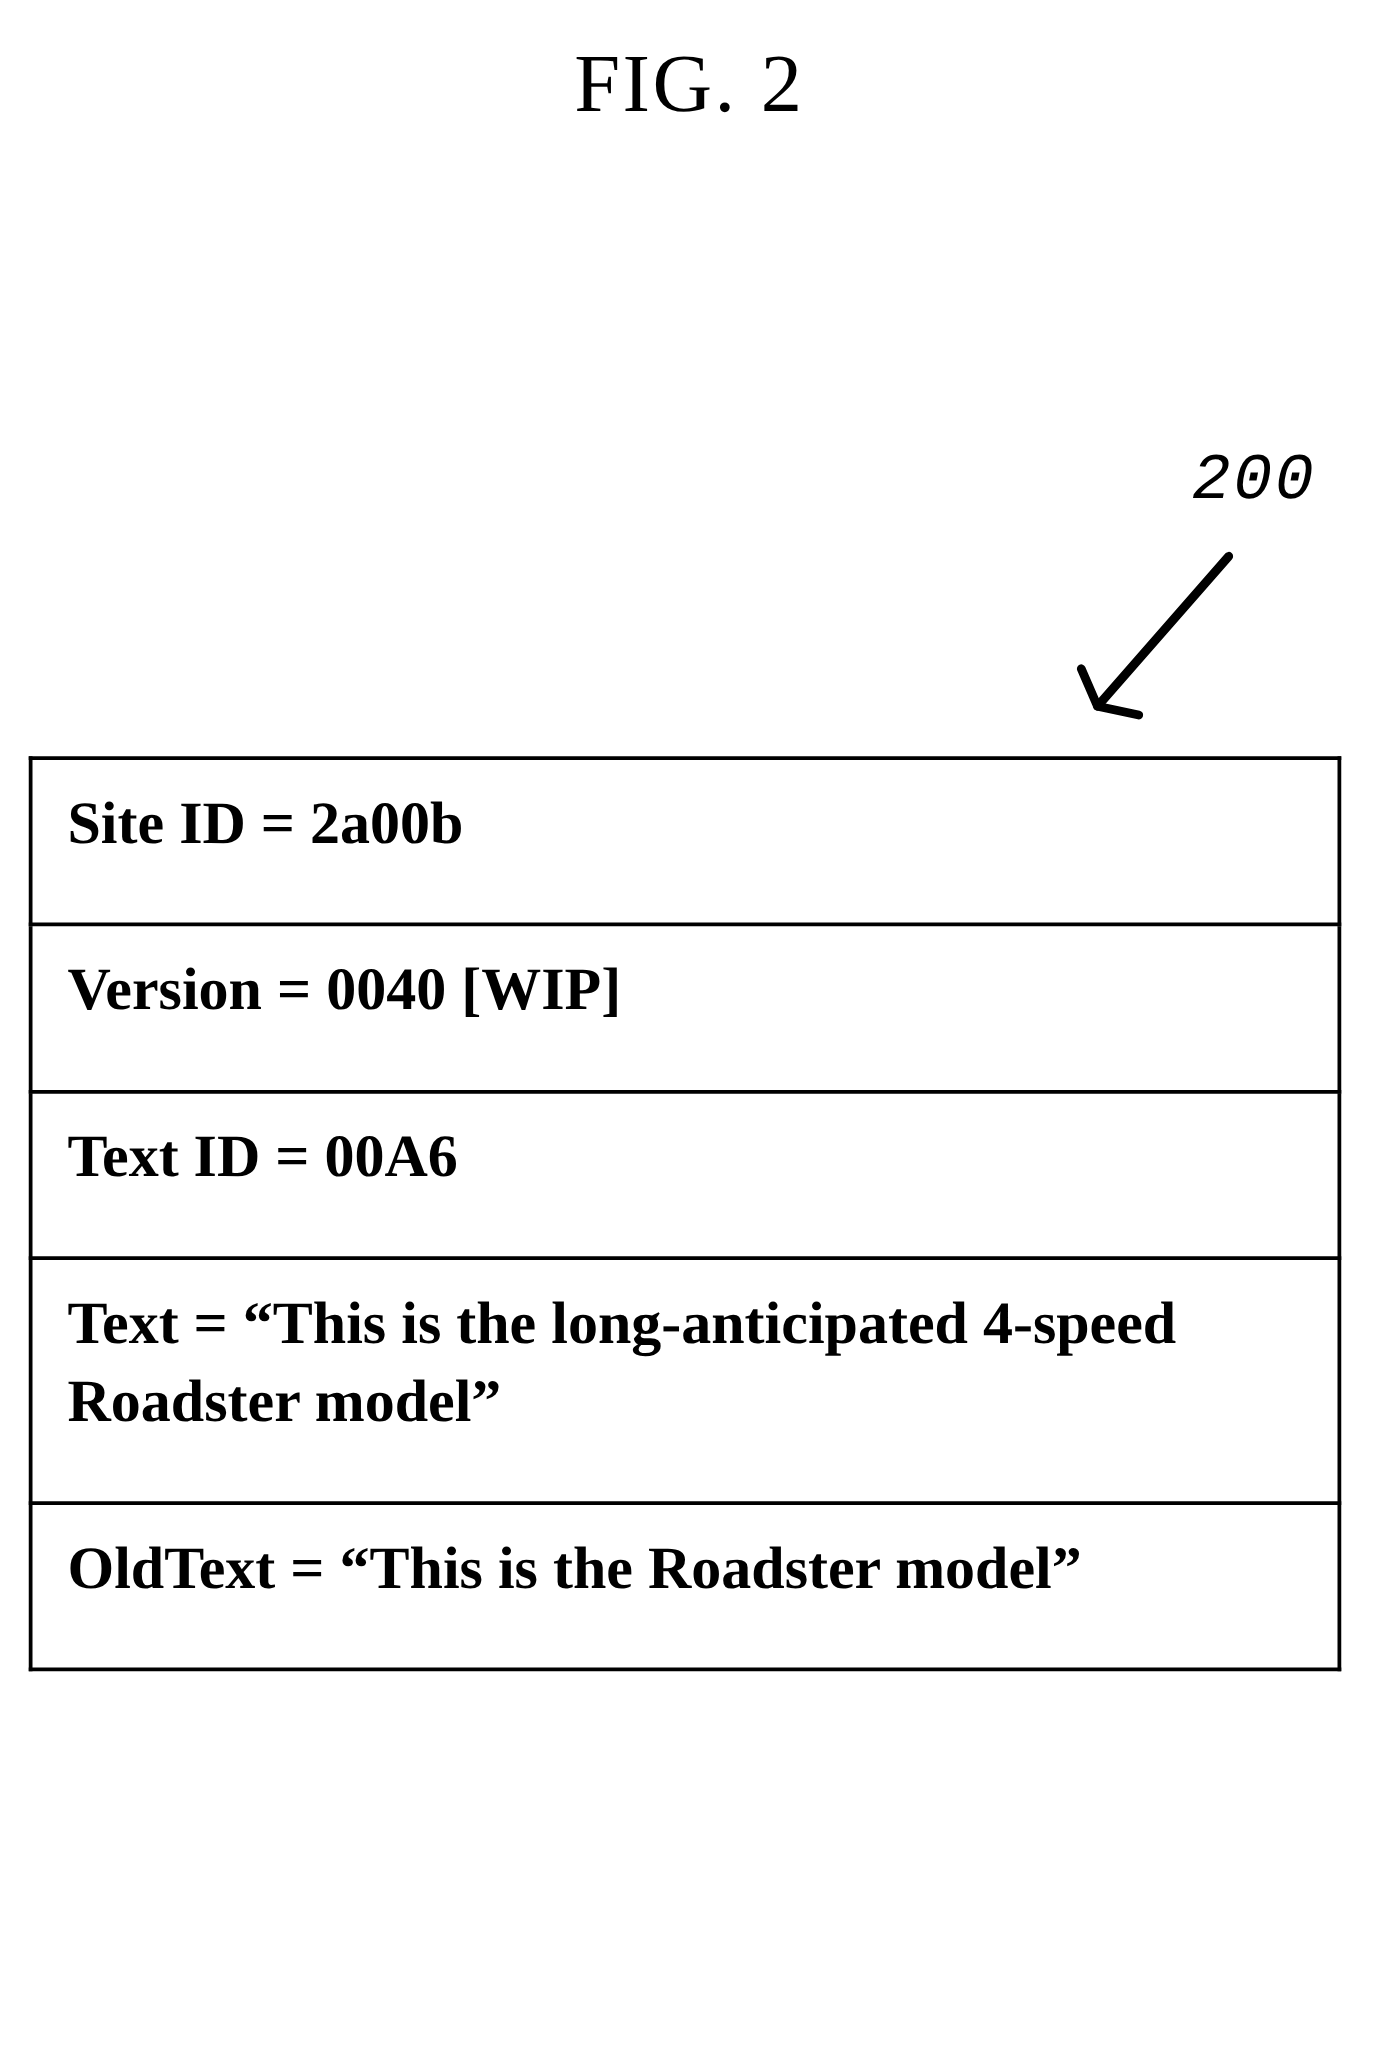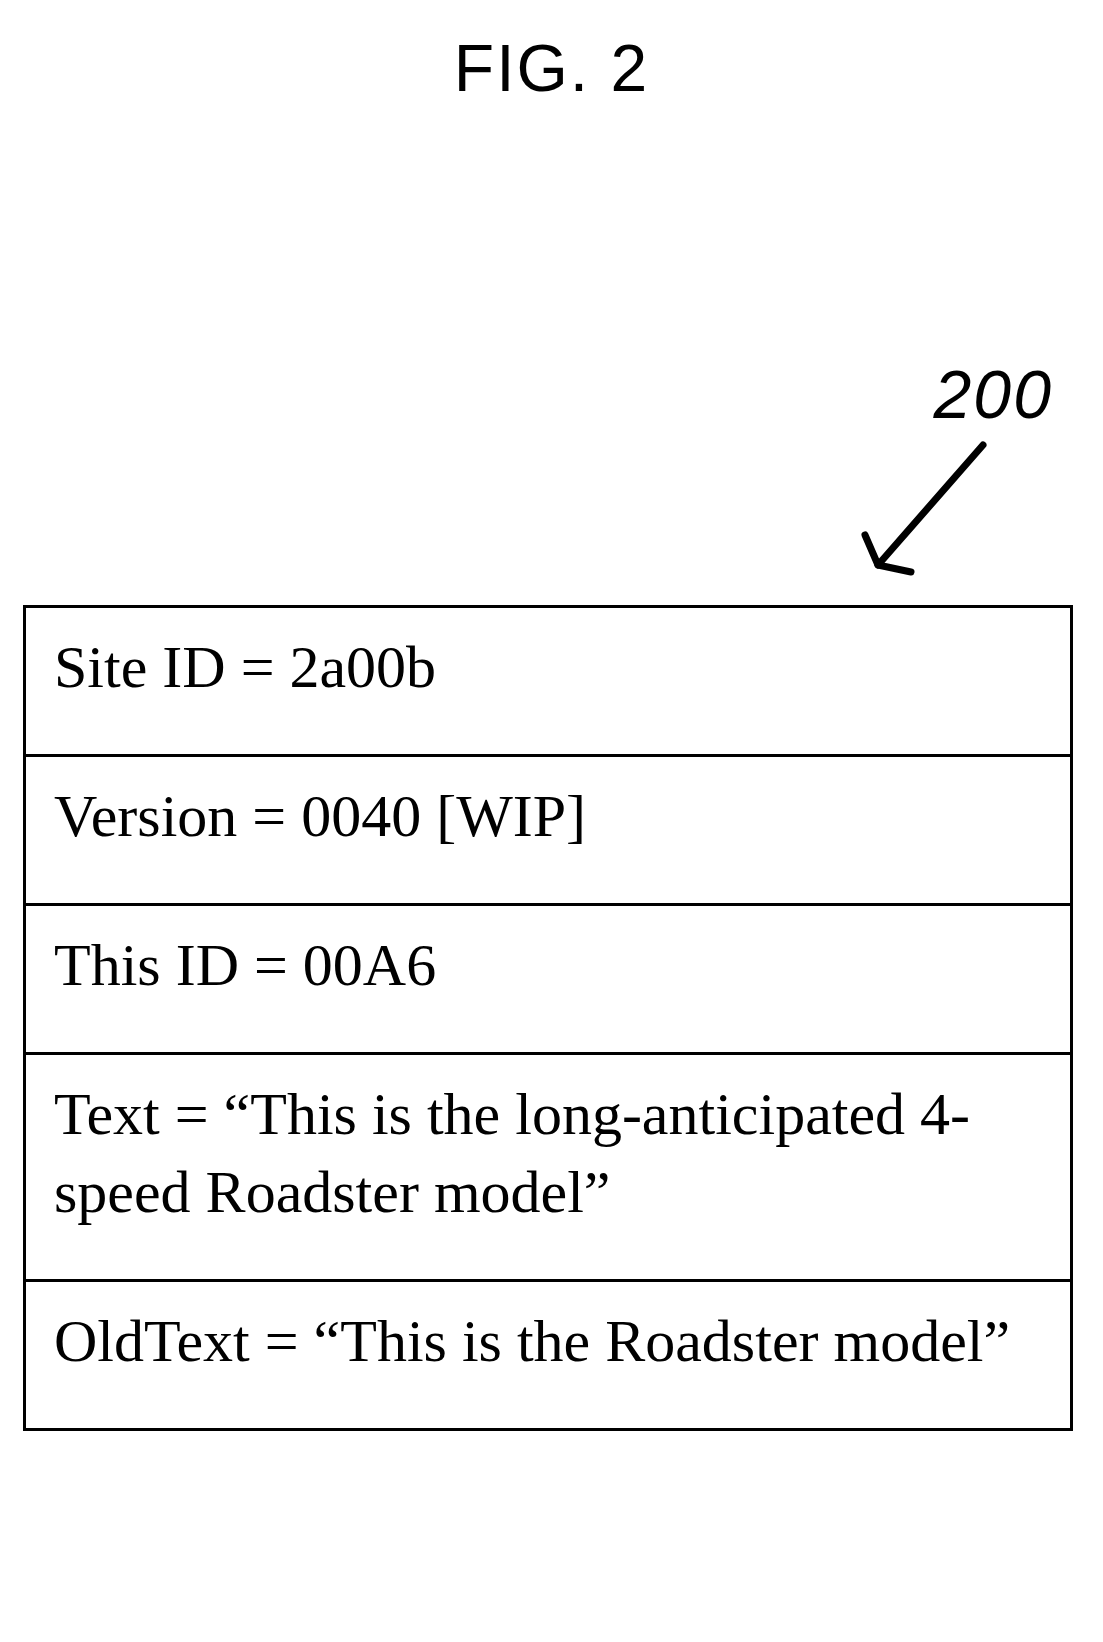--- a/index.html
+++ b/index.html
@@ -13,38 +13,38 @@
       background: white;
       font-family: "Times New Roman", Times, serif;
       position: relative;
     }
     .figure-title {
       position: absolute;
       top: 30px;
       left: 0;
       width: 100%;
       text-align: center;
-      font-family: Liberation Sans, sans-serif;
+      font-family: Liberation Serif, serif;
       font-size: 66px;
       font-weight: normal;
       letter-spacing: 2px;
     }
     .annotation {
       position: absolute;
       top: 355px;
       right: 50px;
       width: 210px;
       height: 230px;
     }
     .annotation-label {
       position: absolute;
       top: 0;
       right: 0;
-      font-family: Liberation Sans, sans-serif;
-      font-size: 68px;
+      font-family: Liberation Mono, monospace;
+      font-size: 52px;
       font-weight: normal;
       font-style: italic;
       letter-spacing: 2px;
     }
     .annotation-arrow {
       position: absolute;
       top: 75px;
       left: 10px;
       width: 150px;
       height: 160px;
@@ -52,22 +52,22 @@
     .data-table {
       position: absolute;
       top: 605px;
       left: 23px;
       width: 1050px;
       border-collapse: collapse;
     }
     .data-table td {
       border: 3px solid black;
       padding: 20px 28px 48px 28px;
-      font-size: 60px;
-      font-weight: normal;
+      font-size: 48px;
+      font-weight: bold;
       line-height: 1.3;
       vertical-align: top;
     }
   </style>
 </head>
 <body>
 
 <div class="figure-title">FIG. 2</div>
 
 <div class="annotation">
@@ -80,21 +80,21 @@
 
 <table class="data-table">
   <tbody>
       <tr>
     <td>Site ID = 2a00b</td>
   </tr>
   <tr>
     <td>Version = 0040 [WIP]</td>
   </tr>
   <tr>
-    <td>This ID = 00A6</td>
+    <td>Text ID = 00A6</td>
   </tr>
   <tr>
     <td>Text = “This is the long-anticipated 4-speed Roadster model”</td>
   </tr>
   <tr>
     <td>OldText = “This is the Roadster model”</td>
   </tr>
 </tbody>
   </table>
 

